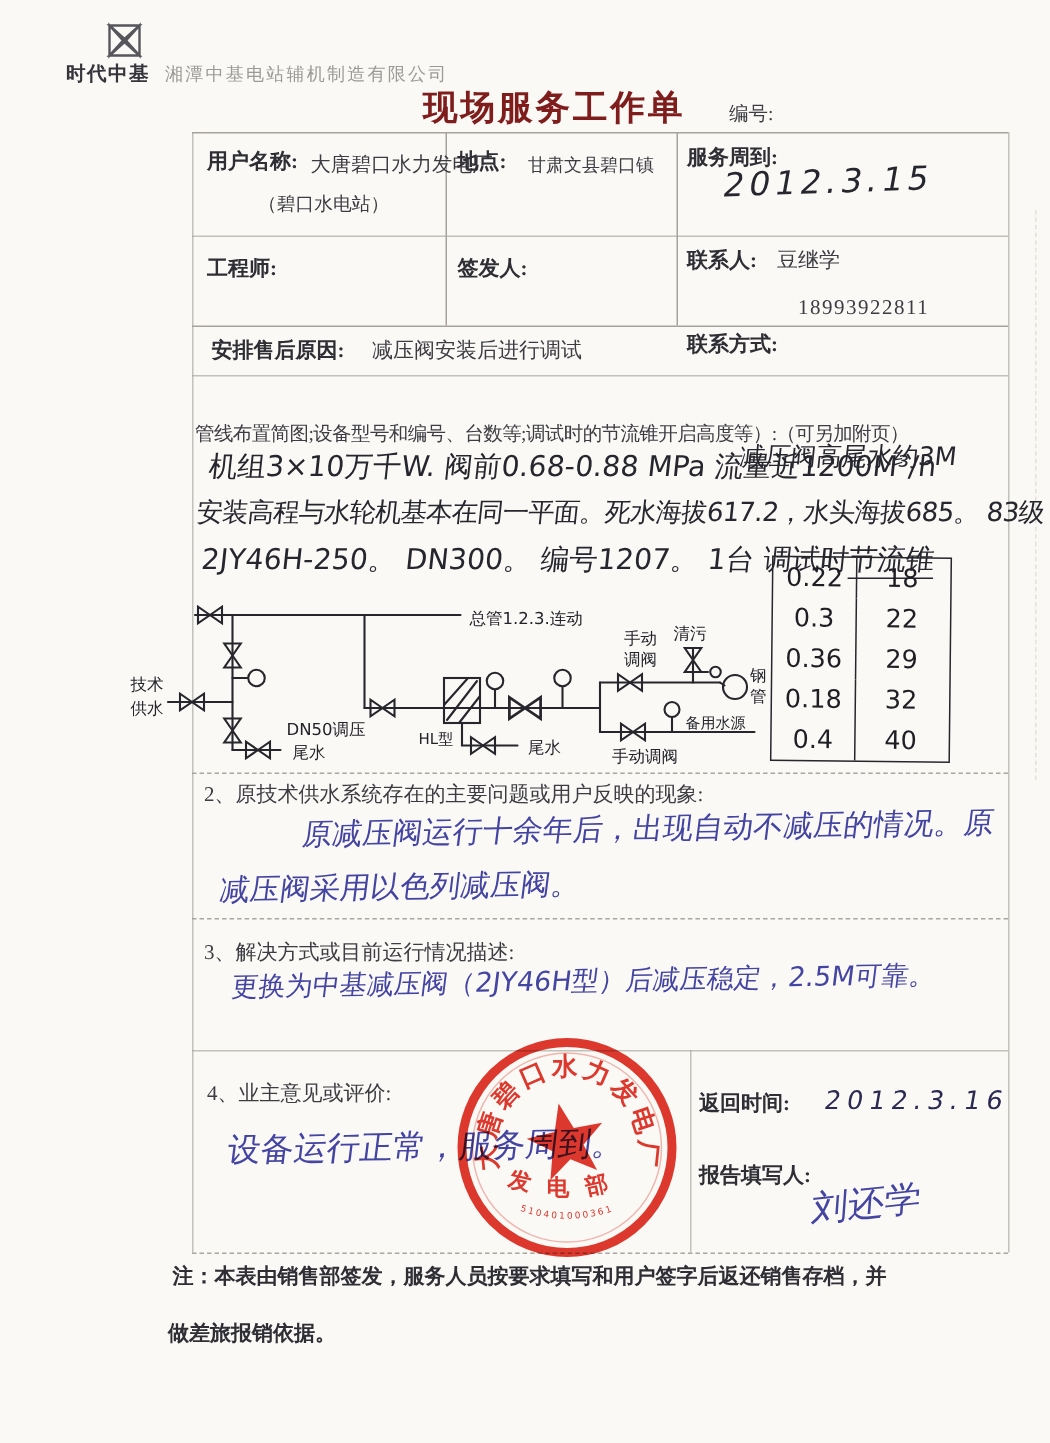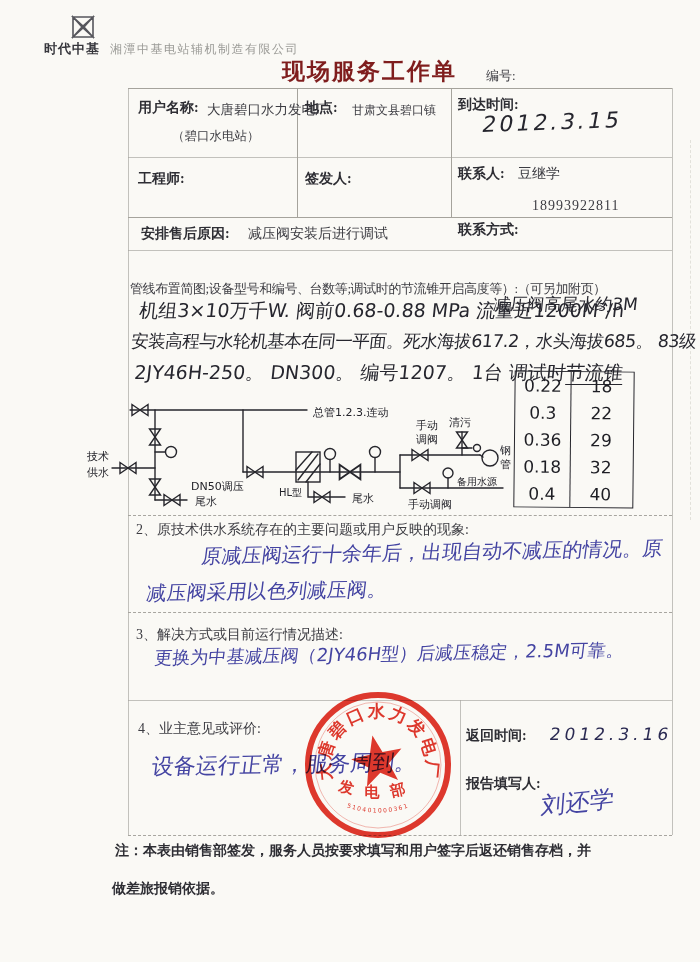--- a/index.html
+++ b/index.html
@@ -52,21 +52,21 @@
   <div class="abs lv faint" style="left:460px;top:700px;height:135px;"></div>
   <div class="abs" style="left:690px;top:140px;height:380px;border-left:1px dashed #e2e1da;"></div>
 
   <div class="abs print-b" style="left:138px;top:99px;font-size:14px;">用户名称:</div>
   <div class="abs print" style="left:207px;top:101px;font-size:13.5px;">大唐碧口水力发电厂</div>
   <div class="abs print" style="left:172px;top:128px;font-size:12.5px;">（碧口水电站）</div>
 
   <div class="abs print-b" style="left:305px;top:99px;font-size:14px;">地点:</div>
   <div class="abs print" style="left:352px;top:102px;font-size:12px;">甘肃文县碧口镇</div>
 
-  <div class="abs print-b" style="left:458px;top:96px;font-size:14px;">到达时间:</div>
+  <div class="abs print-b" style="left:458px;top:96px;font-size:14px;">服务周到:</div>
   <div class="abs hw" style="left:480px;top:112px;font-size:22px;letter-spacing:3px;transform:skewX(-12deg) rotate(-2deg);">2012.3.15</div>
 
   <div class="abs print-b" style="left:138px;top:170px;font-size:14px;">工程师:</div>
   <div class="abs print-b" style="left:305px;top:170px;font-size:14px;">签发人:</div>
   <div class="abs print-b" style="left:458px;top:165px;font-size:14px;">联系人:</div>
   <div class="abs print" style="left:518px;top:165px;font-size:14px;">豆继学</div>
   <div class="abs print-b" style="left:458px;top:197px;font-size:14px;margin-top:24px;">联系方式:</div>
   <div class="abs print" style="left:532px;top:198px;font-size:14px;letter-spacing:1px;">18993922811</div>
 
   <div class="abs print-b" style="left:141px;top:225px;font-size:14px;">安排售后原因:</div>

